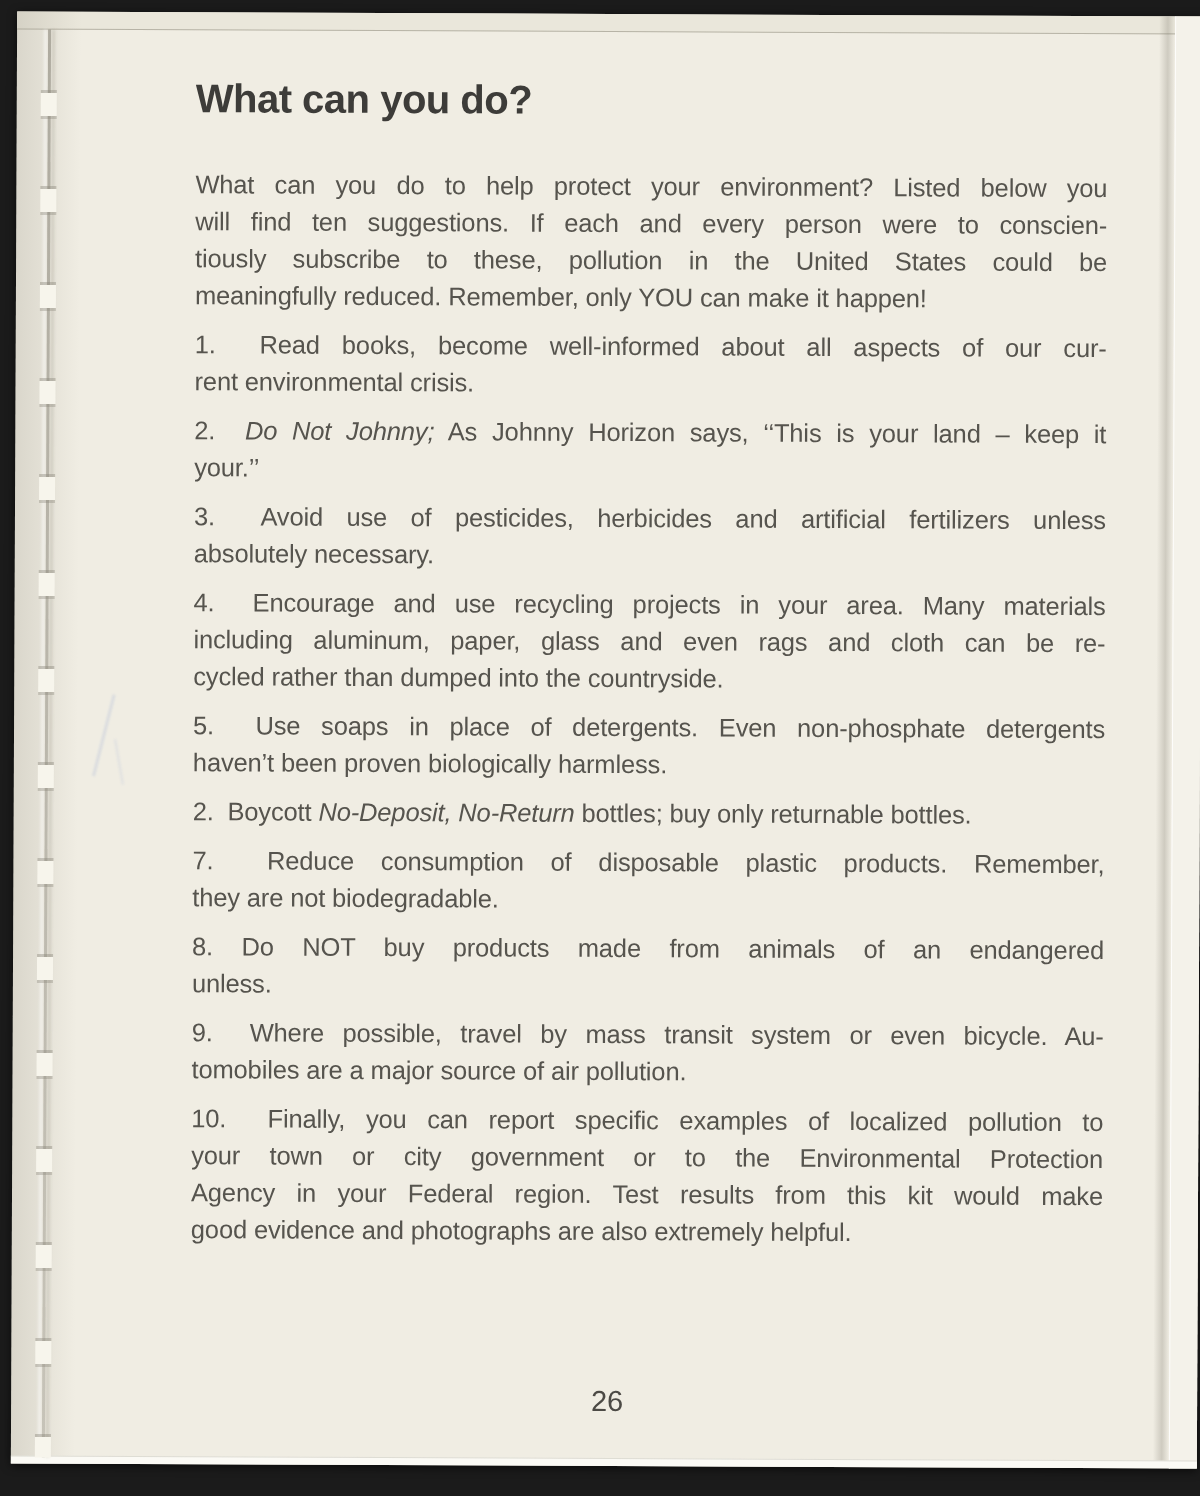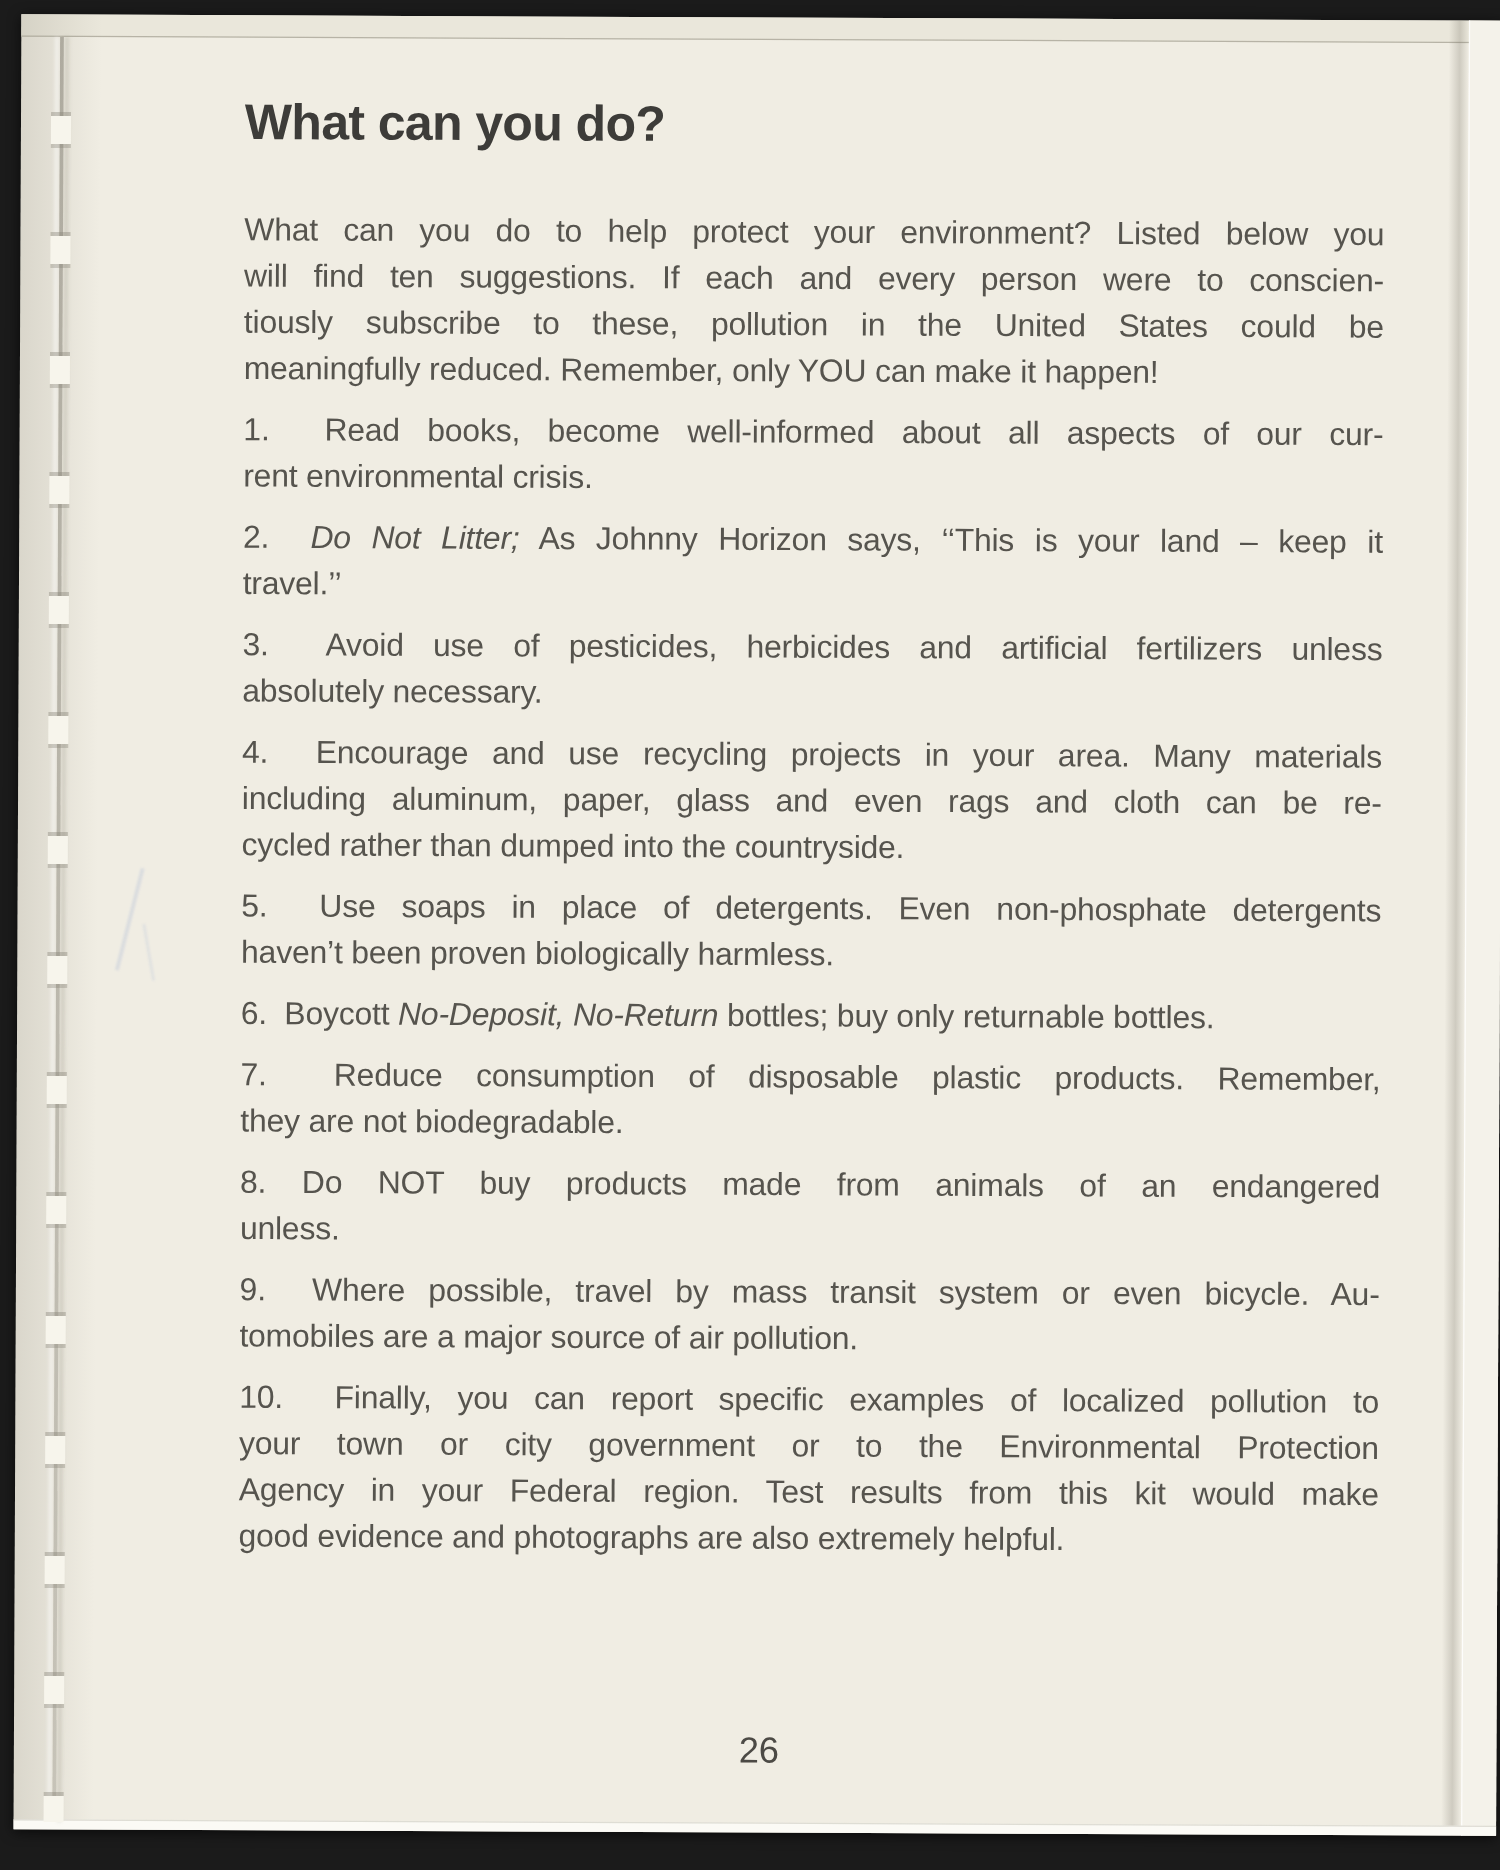--- a/index.html
+++ b/index.html
@@ -99,25 +99,25 @@
     <div class="binding-knots"></div>
   </div>
   <div class="pen-mark-1"></div>
   <div class="pen-mark-2"></div>
 
   <div class="content">
     <h1 class="title">What can you do?</h1>
     <p class="para"><span class="ln"><span>What can you do to help protect your environment? Listed below you</span></span><span class="ln"><span>will find ten suggestions. If each and every person were to conscien-</span></span><span class="ln"><span>tiously subscribe to these, pollution in the United States could be</span></span><span class="ln"><span>meaningfully reduced. Remember, only YOU can make it happen!</span></span></p>
     <div>
       <p class="para"><span class="ln"><span>1.  Read books, become well-informed about all aspects of our cur-</span></span><span class="ln"><span>rent environmental crisis.</span></span></p>
-      <p class="para"><span class="ln"><span>2.  </span><span class="it">Do Not Litter;</span><span> As Johnny Horizon says, ‘‘This is your land – keep it</span></span><span class="ln"><span>travel.’’</span></span></p>
+      <p class="para"><span class="ln"><span>2.  </span><span class="it">Do Not Johnny;</span><span> As Johnny Horizon says, ‘‘This is your land – keep it</span></span><span class="ln"><span>your.’’</span></span></p>
       <p class="para"><span class="ln"><span>3.  Avoid use of pesticides, herbicides and artificial fertilizers unless</span></span><span class="ln"><span>absolutely necessary.</span></span></p>
       <p class="para"><span class="ln"><span>4.  Encourage and use recycling projects in your area. Many materials</span></span><span class="ln"><span>including aluminum, paper, glass and even rags and cloth can be re-</span></span><span class="ln"><span>cycled rather than dumped into the countryside.</span></span></p>
       <p class="para"><span class="ln"><span>5.  Use soaps in place of detergents. Even non-phosphate detergents</span></span><span class="ln"><span>haven’t been proven biologically harmless.</span></span></p>
-      <p class="para"><span class="ln"><span>6.  Boycott </span><span class="it">No-Deposit, No-Return</span><span> bottles; buy only returnable bottles.</span></span></p>
+      <p class="para"><span class="ln"><span>2.  Boycott </span><span class="it">No-Deposit, No-Return</span><span> bottles; buy only returnable bottles.</span></span></p>
       <p class="para"><span class="ln"><span>7.  Reduce consumption of disposable plastic products. Remember,</span></span><span class="ln"><span>they are not biodegradable.</span></span></p>
       <p class="para"><span class="ln"><span>8. Do NOT buy products made from animals of an endangered</span></span><span class="ln"><span>unless.</span></span></p>
       <p class="para"><span class="ln"><span>9.  Where possible, travel by mass transit system or even bicycle. Au-</span></span><span class="ln"><span>tomobiles are a major source of air pollution.</span></span></p>
       <p class="para"><span class="ln"><span>10.  Finally, you can report specific examples of localized pollution to</span></span><span class="ln"><span>your town or city government or to the Environmental Protection</span></span><span class="ln"><span>Agency in your Federal region. Test results from this kit would make</span></span><span class="ln"><span>good evidence and photographs are also extremely helpful.</span></span></p>
     </div>
   </div>
 
   <div class="pageno">26</div>
 </div>
 

